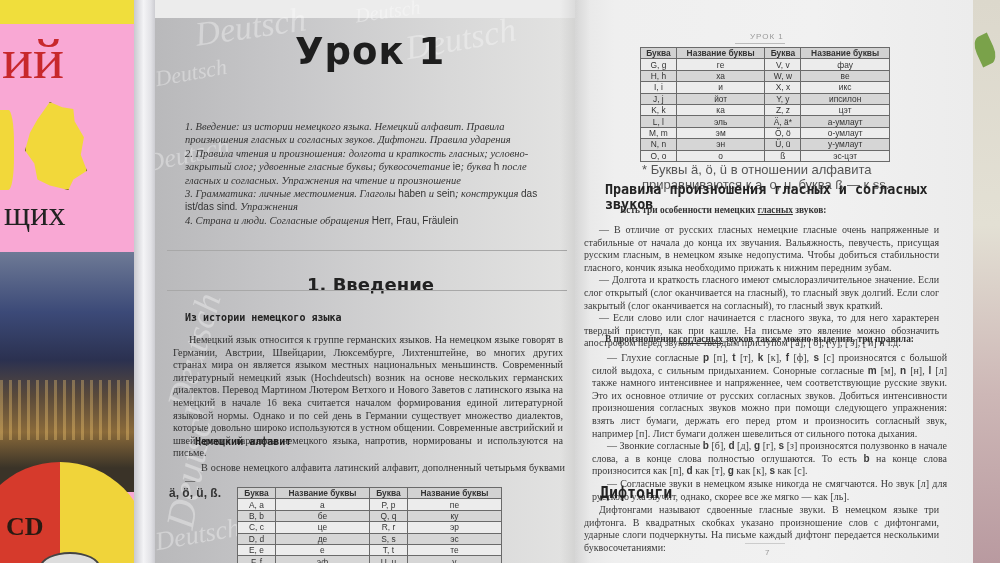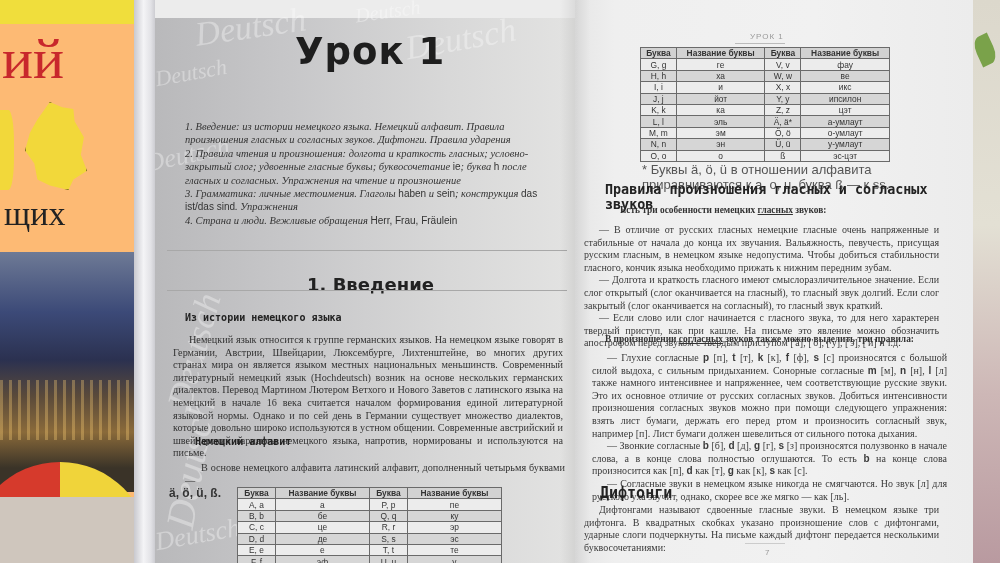--- a/index.html
+++ b/index.html
@@ -15,22 +15,22 @@
     position: absolute; right: 0; top: 0; width: 30px; height: 563px;
     background: linear-gradient(180deg, #dcd8cc 0%, #e3e0d4 40%, #cdb7b6 70%, #b99aa0 100%);
   }
   .leaf {
     position: absolute; right: 6px; top: 35px; width: 18px; height: 30px;
     background: #7aa24a; border-radius: 50% 0 50% 0; transform: rotate(-25deg);
   }
 
   
   .cover {
-    position: absolute; left: 0; top: 0; width: 140px; height: 497px;
-    background: #fdba74; overflow: hidden;
+    position: absolute; left: 0; top: 0; width: 140px; height: 563px;
+    background: #f9a8d4; overflow: hidden;
   }
   .cover-top { position: absolute; left: 0; top: 0; width: 140px; height: 24px; background: #f0de3c; }
   .cover-title {
     position: absolute; left: 2px; top: 30px; font-family: "Liberation Serif", serif;
     font-size: 58px; color: #c8282c; line-height: 1;
   }
   .cover-map {
     position: absolute; left: 25px; top: 102px; width: 62px; height: 88px;
     background: #f2d83a; border: 1px solid #7a6a20;
     clip-path: polygon(40% 0%, 60% 6%, 78% 8%, 80% 22%, 95% 40%, 90% 60%, 100% 78%, 78% 88%, 70% 100%, 40% 95%, 20% 88%, 15% 70%, 0% 55%, 8% 35%, 20% 20%);
@@ -202,21 +202,21 @@
     <span class="toc-item">
       <span>3.</span>
       <span>Грамматика: личные местоимения. Глаголы</span>
       <span class="toc-latin">haben</span>
       <span>и</span>
       <span class="toc-latin">sein</span><span>; конструкция</span>
       <span class="toc-latin">das ist/das sind</span><span>. Упражнения</span>
     </span>
     <span class="toc-item">
       <span>4.</span>
-      <span>Страна и люди. Вежливые обращения</span>
+      <span>Страна и люди. Согласные обращения</span>
       <span class="toc-latin">Herr, Frau, Fräulein</span>
     </span>
   </div>
 
   <div class="rule" style="top:250px;"></div>
   <div class="section-title">1. Введение</div>
   <div class="rule" style="top:290px;"></div>
 
   <div class="subheading" style="left:30px;top:312px;">Из истории немецкого языка</div>
   <div class="body-text" style="left:18px;top:334px;width:390px;">

